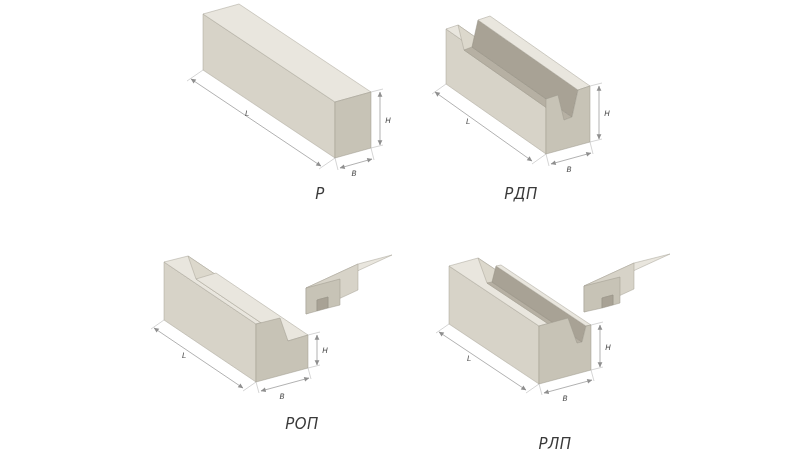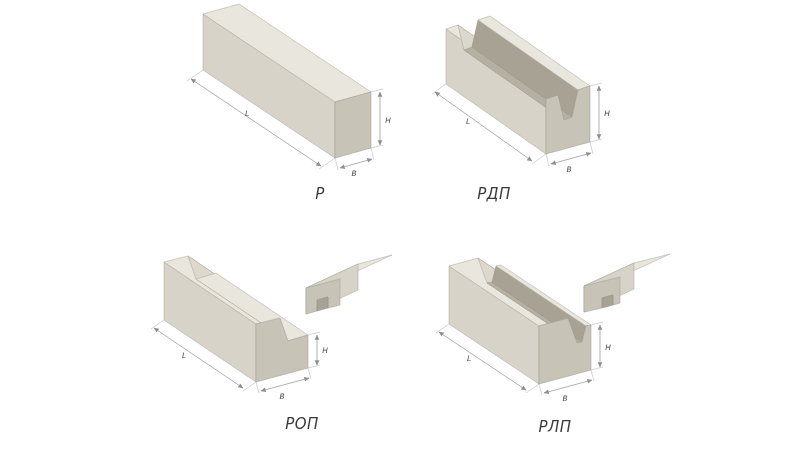--- a/index.html
+++ b/index.html
@@ -105,21 +105,21 @@
         <text class="dim-text" x="201" y="114">H</text>
       </g>
       <g>
         <line class="ext-line" x1="140" y1="152" x2="143" y2="164"></line>
         <line class="ext-line" x1="184" y1="140" x2="187" y2="152"></line>
         <line class="dim-line" x1="145" y1="162" x2="185" y2="151" marker-start="url(#ar2)" marker-end="url(#ar2)"></line>
         <text class="dim-text" x="163" y="170">B</text>
       </g>
     </svg>
   </figure>
-  <div class="caption" style="left:468px; top:185px; width:52px;">РДП</div>
+  <div class="caption" style="left:495px; top:185px; width:52px;">РДП</div>
 
   <figure class="fig" style="left:138px; top:246px;">
     <svg width="260" height="158" viewBox="0 0 260 158">
       <defs>
         <marker id="ar3" markerWidth="7" markerHeight="7" refX="5.2" refY="3" orient="auto-start-reverse" markerUnits="userSpaceOnUse">
           <path d="M0.5,0.6 L5.5,3 L0.5,5.4 z" fill="#8f8f8f"></path>
         </marker>
       </defs>
       <g>
         <polygon class="face-top" points="168,42 202,33 254,9 220,18"></polygon>
@@ -191,15 +191,15 @@
         <text class="dim-text" x="184" y="104">H</text>
       </g>
       <g>
         <line class="ext-line" x1="115" y1="138" x2="118" y2="149"></line>
         <line class="ext-line" x1="167" y1="124" x2="170" y2="135"></line>
         <line class="dim-line" x1="120" y1="147" x2="168" y2="134" marker-start="url(#ar4)" marker-end="url(#ar4)"></line>
         <text class="dim-text" x="141" y="155">B</text>
       </g>
     </svg>
   </figure>
-  <div class="caption" style="left:529px; top:418px; width:52px;">РЛП</div>
+  <div class="caption" style="left:529px; top:435px; width:52px;">РЛП</div>
 
 </div>
 
 </body></html>

